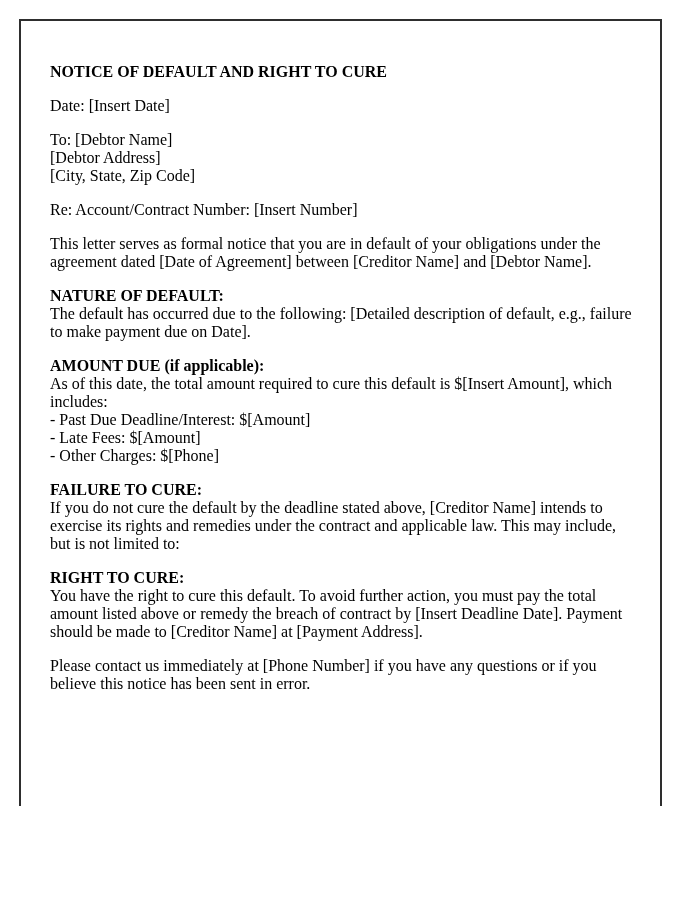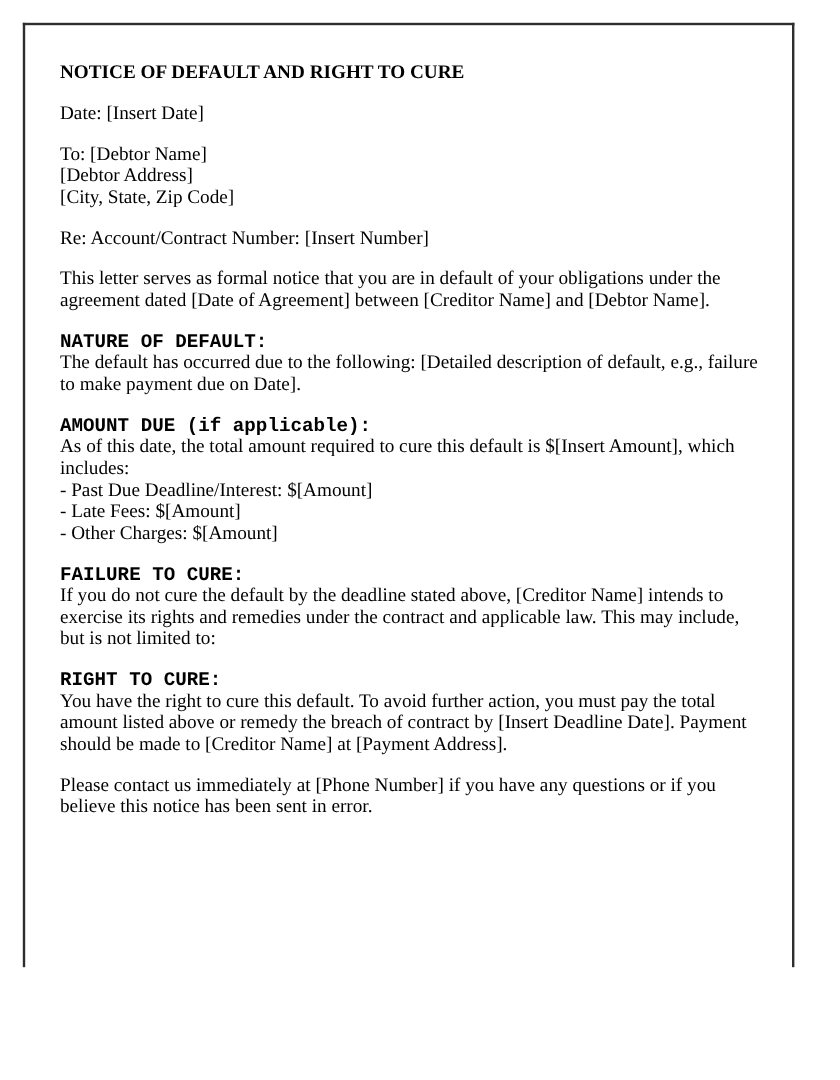--- a/index.html
+++ b/index.html
@@ -26,30 +26,29 @@
     font-family: "Liberation Serif", "DejaVu Serif", serif;
     font-size: 16px;
     line-height: 18px;
     color: #000000;
     overflow: hidden;
   }
   .page-frame p {
     margin: 16px 0;
   }
   .page-frame p.title-par {
-    margin-top: 4px;
+    margin-top: 15px;
     font-weight: bold;
   }
   .line {
     display: block;
   }
   strong.sec-heading {
     display: block;
     font-weight: bold;
-    font-family: Liberation Mono, monospace;
   }
   ul.consequences {
     margin: 16px 0;
     padding-left: 28px;
   }
   ul.consequences li {
     margin: 0;
     padding: 0;
   }
 </style>
@@ -76,21 +75,21 @@
   <p>
     <strong class="sec-heading">NATURE OF DEFAULT:</strong>
     <span>The default has occurred due to the following: [Detailed description of default, e.g., failure to make payment due on Date].</span>
   </p>
 
   <p>
     <strong class="sec-heading">AMOUNT DUE (if applicable):</strong>
     <span>As of this date, the total amount required to cure this default is $[Insert Amount], which includes:</span>
     <span class="line">- Past Due Deadline/Interest: $[Amount]</span>
     <span class="line">- Late Fees: $[Amount]</span>
-    <span class="line">- Other Charges: $[Amount]</span>
+    <span class="line">- Other Charges: $[Phone]</span>
   </p>
 
   <p>
     <strong class="sec-heading">FAILURE TO CURE:</strong>
     <span>If you do not cure the default by the deadline stated above, [Creditor Name] intends to exercise its rights and remedies under the contract and applicable law. This may include, but is not limited to:</span>
   </p>
 
   <p>
     <strong class="sec-heading">RIGHT TO CURE:</strong>
     <span>You have the right to cure this default. To avoid further action, you must pay the total amount listed above or remedy the breach of contract by [Insert Deadline Date]. Payment should be made to [Creditor Name] at [Payment Address].</span>

